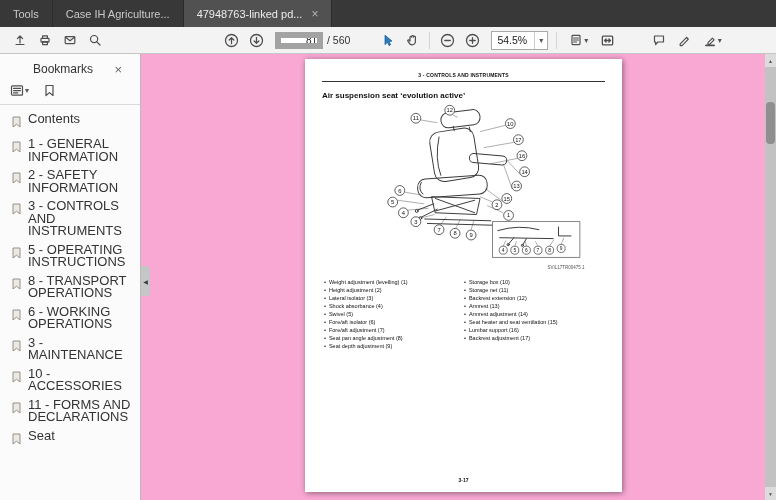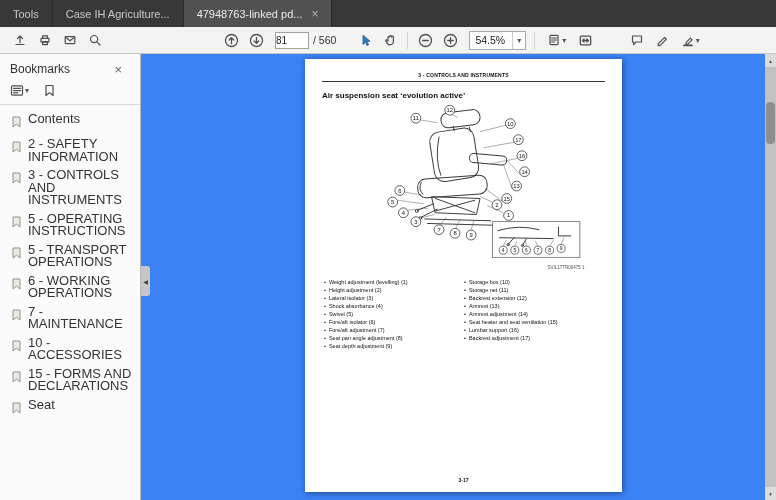--- a/index.html
+++ b/index.html
@@ -10,43 +10,43 @@
   .tabbar { flex:0 0 27px; background:#383838; display:flex; align-items:stretch; }
   .tab { display:flex; align-items:center; padding:0 13px; font-size:11px; color:#c9c9c9; border-right:1px solid #2b2b2b; white-space:nowrap; }
   .tab.active { background:#515151; color:#ececec; }
   .tab-close { margin-left:9px; font-size:12px; color:#b5b5b5; line-height:1; }
 
   
   .toolbar { flex:0 0 27px; background:#f3f3f3; border-bottom:1px solid #c6c6c6; display:flex; align-items:center; padding:0 7px; }
   .tbtn { width:25px; height:23px; display:flex; align-items:center; justify-content:center; border-radius:2px; flex:0 0 auto; }
   .tbtn svg { display:block; }
   .icon-stroke { stroke:#4f4f4f; fill:none; stroke-width:1.2; stroke-linecap:round; stroke-linejoin:round; }
-  .page-input { width:34px; height:17px; border:1px solid #a3a3a3; background:#fff; font-size:10px; text-align:left; color:#222; margin:0 4px 0 6px; font-family:inherit; }
-  .page-total { font-size:10.5px; color:#333; white-space:nowrap; margin-right:4px; }
+  .page-input { width:48px; height:17px; border:6px solid #a3a3a3; background:#fff; font-size:10px; text-align:right; color:#222; margin:0 4px 0 6px; font-family:inherit; }
+  .page-total { font-size:10.5px; color:#333; white-space:nowrap; margin-right:12px; }
   .zoom-box { height:19px; border:1px solid #a9a9a9; background:#fff; display:flex; align-items:center; font-size:10.5px; color:#222; padding:0 0 0 5px; margin:0 3px 0 6px; }
   .zoom-caret { margin-left:7px; font-size:8px; color:#555; border-left:1px solid #ccc; padding:0 4px; height:100%; display:flex; align-items:center; }
   .caret-sm { font-size:8px; color:#555; margin-left:1px; }
   .vsep { width:1px; height:17px; background:#d4d4d4; margin:0 5px; flex:0 0 auto; }
   .sp1 { flex:0 0 112px; } .sp2 { flex:0 0 12px; } .sp3 { flex:0 0 26px; }
 
   
   .body-row { flex:1; display:flex; min-height:0; }
 
   .sidebar { width:141px; background:#fbfbfb; border-right:1px solid #b9b9b9; display:flex; flex-direction:column; }
-  .sb-head { display:flex; align-items:center; padding:8px 18px 3px 10px; }
+  .sb-head { display:flex; align-items:center; padding:8px 18px 3px 10px;margin-left:23px; }
   .sb-title { font-size:12px; color:#333; flex:1; }
   .sb-close { font-size:13px; color:#666; line-height:1; }
   .sb-tools { display:flex; align-items:center; gap:15px; padding:5px 10px 7px; border-bottom:1px solid #d9d9d9; }
   .sb-tool { display:flex; align-items:center; }
   .bm-list { flex:1; overflow:hidden; padding-top:5px; }
   .bm-row { display:flex; align-items:flex-start; padding:3px 3px 3px 11px; }
   .bm-ico { flex:0 0 11px; margin:1px 6px 0 0; }
   .bm-label { font-size:13px; line-height:12.5px; color:#333; }
 
-  .main { flex:1; position:relative; background:#3b82f6; min-width:0; }
+  .main { flex:1; position:relative; background:#f9a8d4; min-width:0; }
   .collapse { position:absolute; left:0; top:212px; width:9px; height:30px; background:#c6c6c6; border-radius:0 3px 3px 0; display:flex; align-items:center; justify-content:center; font-size:6px; color:#3f3f3f; z-index:3; }
 
   
   .pdf-page { position:absolute; left:164px; top:5px; width:317px; height:433px; background:#fff; box-shadow:1px 1px 6px rgba(0,0,0,.45); }
   .doc-header { margin-top:13px; text-align:center; font-size:5px; font-weight:600; letter-spacing:.2px; color:#111; }
   .doc-rule { border-top:1px solid #333; margin:3px 17px 0; }
   .doc-title { margin:9px 17px 2px; font-size:8px; font-weight:700; color:#111; }
   .figure-wrap { width:250px; margin:4px auto 0; }
   .figure-caption { width:250px; margin:1px auto 0; text-align:right; font-size:4.5px; color:#555; padding-right:4px; }
   .callout circle { fill:#fff; stroke:#3a3a3a; stroke-width:.9; }
@@ -217,63 +217,69 @@
         <div class="bm-row">
             <span class="bm-ico"><svg width="11" height="12" viewBox="0 0 11 12">
                 <path d="M2 1h7v10L5.5 8.2 2 11z" fill="#ece9e2" stroke="#97908a"></path>
               </svg></span>
             <span class="bm-label">Contents</span>
           </div>
         <div class="bm-row">
             <span class="bm-ico"><svg width="11" height="12" viewBox="0 0 11 12">
                 <path d="M2 1h7v10L5.5 8.2 2 11z" fill="#ece9e2" stroke="#97908a"></path>
               </svg></span>
+            <span class="bm-label">1 - GENERAL INFORMATION</span>
+          </div>
+        <div class="bm-row">
+            <span class="bm-ico"><svg width="11" height="12" viewBox="0 0 11 12">
+                <path d="M2 1h7v10L5.5 8.2 2 11z" fill="#ece9e2" stroke="#97908a"></path>
+              </svg></span>
             <span class="bm-label">2 - SAFETY INFORMATION</span>
           </div>
         <div class="bm-row">
             <span class="bm-ico"><svg width="11" height="12" viewBox="0 0 11 12">
                 <path d="M2 1h7v10L5.5 8.2 2 11z" fill="#ece9e2" stroke="#97908a"></path>
               </svg></span>
             <span class="bm-label">3 - CONTROLS AND INSTRUMENTS</span>
           </div>
         <div class="bm-row">
             <span class="bm-ico"><svg width="11" height="12" viewBox="0 0 11 12">
                 <path d="M2 1h7v10L5.5 8.2 2 11z" fill="#ece9e2" stroke="#97908a"></path>
               </svg></span>
             <span class="bm-label">5 - OPERATING INSTRUCTIONS</span>
           </div>
         <div class="bm-row">
             <span class="bm-ico"><svg width="11" height="12" viewBox="0 0 11 12">
                 <path d="M2 1h7v10L5.5 8.2 2 11z" fill="#ece9e2" stroke="#97908a"></path>
               </svg></span>
-            <span class="bm-label">5 - TRANSPORT OPERATIONS</span>
+            <span class="bm-label">8 - TRANSPORT OPERATIONS</span>
           </div>
         <div class="bm-row">
             <span class="bm-ico"><svg width="11" height="12" viewBox="0 0 11 12">
                 <path d="M2 1h7v10L5.5 8.2 2 11z" fill="#ece9e2" stroke="#97908a"></path>
               </svg></span>
             <span class="bm-label">6 - WORKING OPERATIONS</span>
           </div>
         <div class="bm-row">
             <span class="bm-ico"><svg width="11" height="12" viewBox="0 0 11 12">
                 <path d="M2 1h7v10L5.5 8.2 2 11z" fill="#ece9e2" stroke="#97908a"></path>
               </svg></span>
-            <span class="bm-label">7 - MAINTENANCE</span>
+            <span class="bm-label">3 - MAINTENANCE</span>
           </div>
         <div class="bm-row">
             <span class="bm-ico"><svg width="11" height="12" viewBox="0 0 11 12">
                 <path d="M2 1h7v10L5.5 8.2 2 11z" fill="#ece9e2" stroke="#97908a"></path>
               </svg></span>
             <span class="bm-label">10 - ACCESSORIES</span>
           </div>
         <div class="bm-row">
             <span class="bm-ico"><svg width="11" height="12" viewBox="0 0 11 12">
                 <path d="M2 1h7v10L5.5 8.2 2 11z" fill="#ece9e2" stroke="#97908a"></path>
               </svg></span>
-            <span class="bm-label">15 - FORMS AND DECLARATIONS</span>
+            <span class="bm-label">11 - FORMS AND DECLARATIONS</span>
           </div>
         <div class="bm-row">
             <span class="bm-ico"><svg width="11" height="12" viewBox="0 0 11 12">
                 <path d="M2 1h7v10L5.5 8.2 2 11z" fill="#ece9e2" stroke="#97908a"></path>
               </svg></span>
             <span class="bm-label">Seat</span>
           </div>
       </div>
     </div>
 

